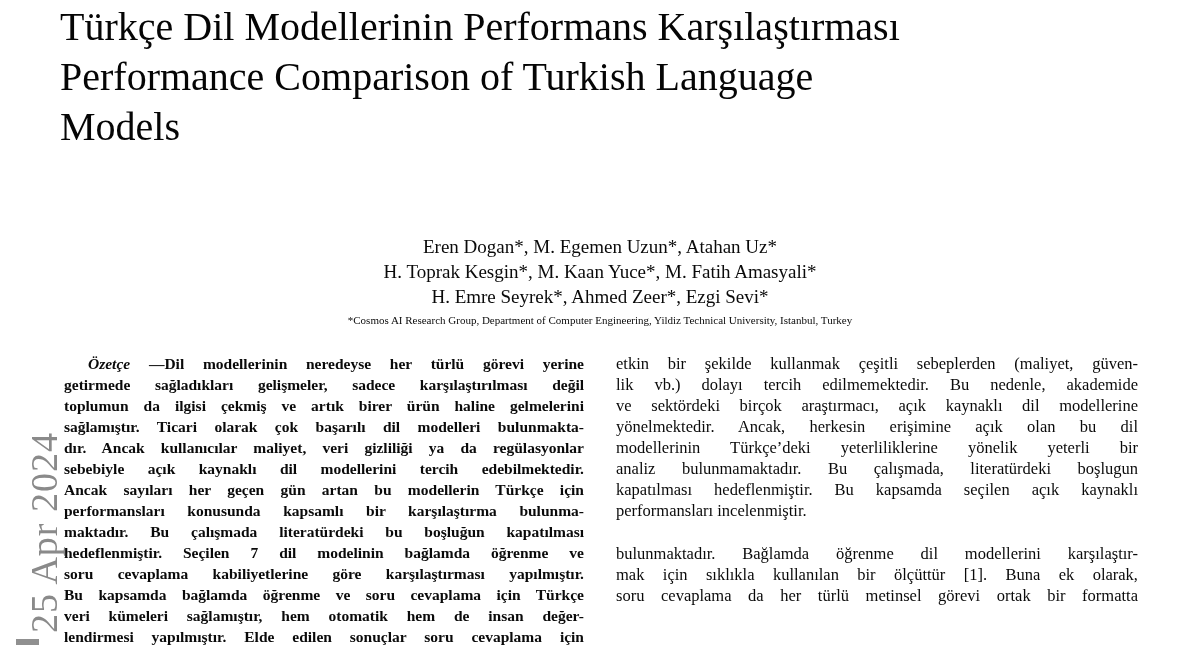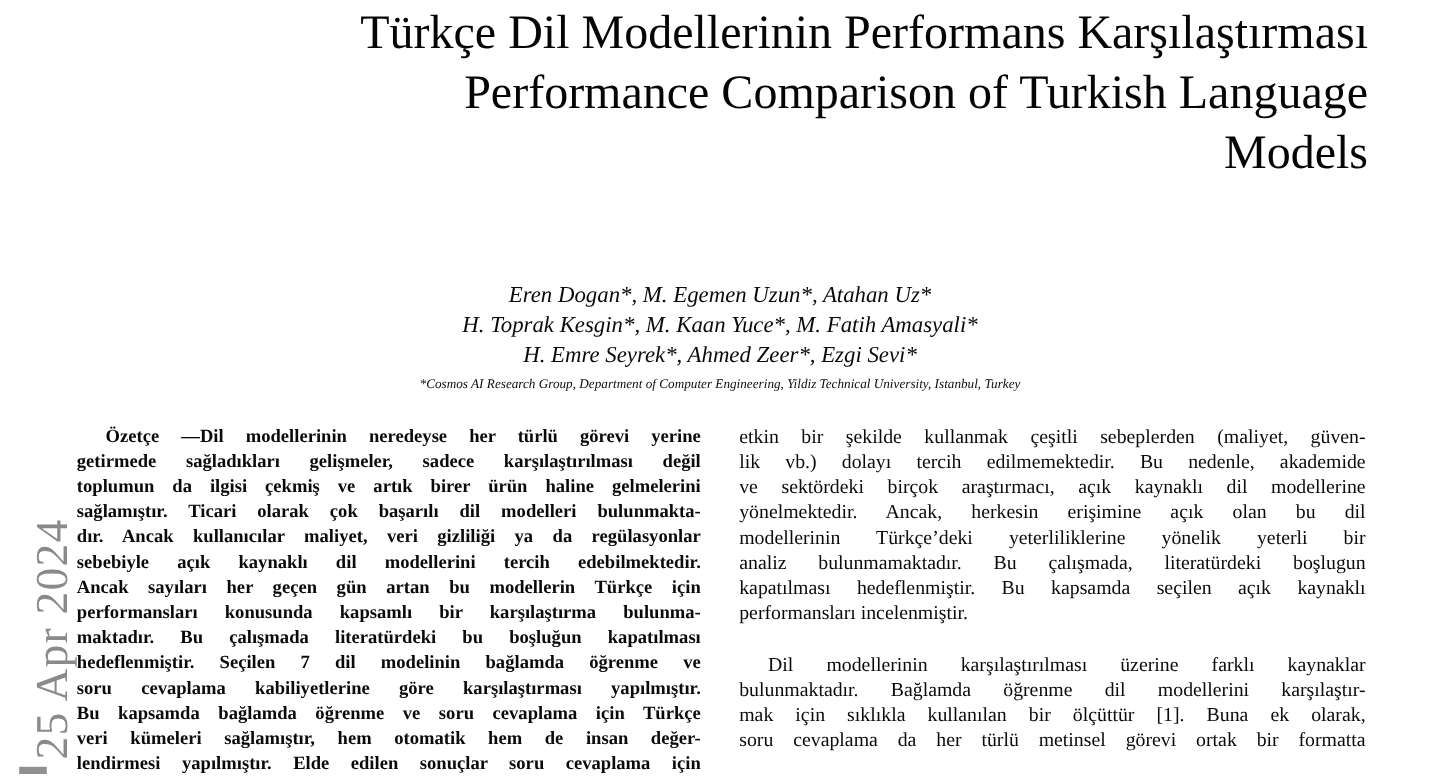--- a/index.html
+++ b/index.html
@@ -40,33 +40,32 @@
     width: 23px;
     height: 6px;
     background: #909090;
   }
 
   
   .title-block {
     margin: 0 auto;
     padding-top: 2px;
     width: 1080px;
-    text-align: right;
+    text-align: left;
     font-size: 40px;
     line-height: 50px;
     color: #050505;
   }
 
   
   .authors-block {
     margin-top: 82px;
     text-align: center;
     font-size: 19px;
     line-height: 25px;
-    font-style: italic;
   }
   .affiliation {
     font-size: 11px;
     line-height: 23px;
   }
 
   
   .columns {
     margin: 21px 0 0 64px;
     width: 1074px;
@@ -95,20 +94,21 @@
   }
   .jline.flush {
     text-align: justify;
     text-align-last: left;
   }
   .ind {
     display: inline-block;
     width: 24px;
   }
   .ozetce {
+    font-style: italic;
     font-weight: 700;
   }
   .para2 {
     margin-top: 22px;
   }
 </style>
 </head>
 <body>
 
 <div class="page">
@@ -154,21 +154,20 @@
         <div class="jline">etkin bir şekilde kullanmak çeşitli sebeplerden (maliyet, güven-</div>
         <div class="jline">lik vb.) dolayı tercih edilmemektedir. Bu nedenle, akademide</div>
         <div class="jline">ve sektördeki birçok araştırmacı, açık kaynaklı dil modellerine</div>
         <div class="jline">yönelmektedir. Ancak, herkesin erişimine açık olan bu dil</div>
         <div class="jline">modellerinin Türkçe’deki yeterliliklerine yönelik yeterli bir</div>
         <div class="jline">analiz bulunmamaktadır. Bu çalışmada, literatürdeki boşlugun</div>
         <div class="jline">kapatılması hedeflenmiştir. Bu kapsamda seçilen açık kaynaklı</div>
         <div class="jline flush">performansları incelenmiştir.</div>
       </div>
       <div class="para2">
-        <div class="jline"><span class="ind"></span><span>Dil modellerinin karşılaştırılması üzerine farklı kaynaklar</span></div>
         <div class="jline">bulunmaktadır. Bağlamda öğrenme dil modellerini karşılaştır-</div>
         <div class="jline">mak için sıklıkla kullanılan bir ölçüttür [1]. Buna ek olarak,</div>
         <div class="jline">soru cevaplama da her türlü metinsel görevi ortak bir formatta</div>
       </div>
     </div>
 
   </div>
 </div>
 
 </body></html>

